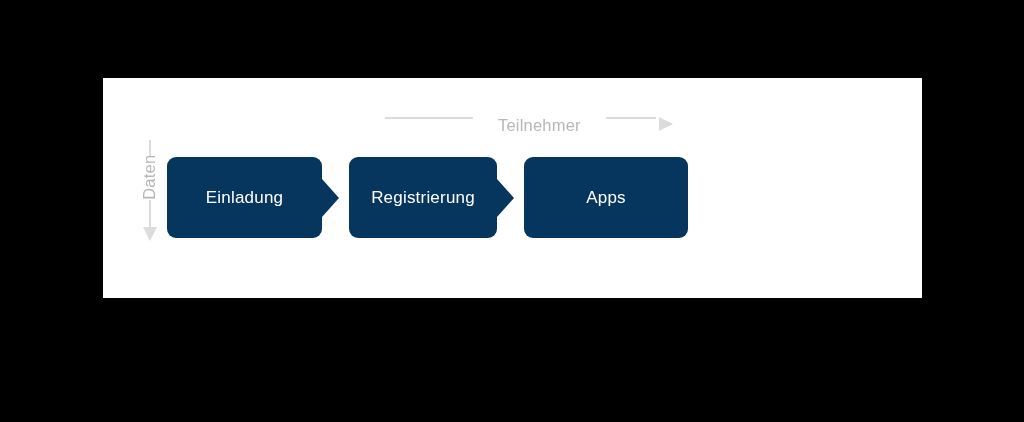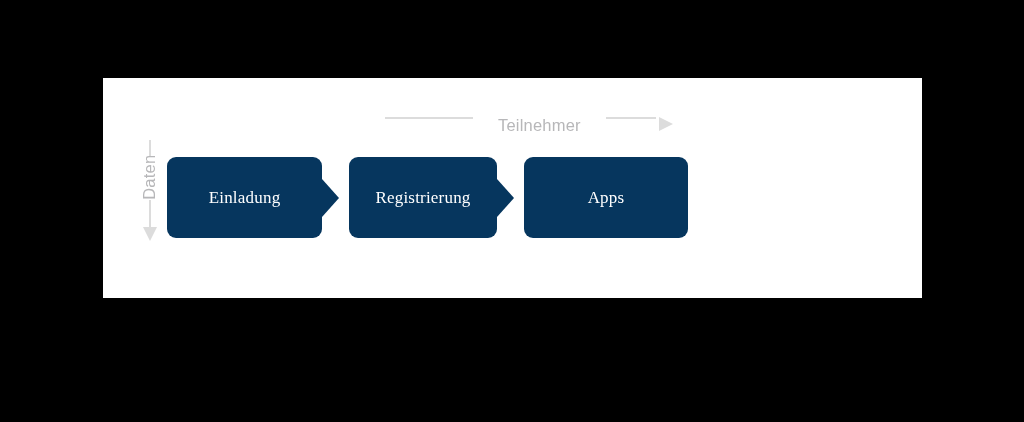--- a/index.html
+++ b/index.html
@@ -126,21 +126,20 @@
     align-items: center;
     justify-content: center;
     padding: 0 14px;
   }
   .step-label {
     color: #ffffff;
     font-size: 17px;
     letter-spacing: 0.2px;
     white-space: nowrap;
     line-height: 1;
-    font-family: Liberation Serif, serif;
   }
   
   .step.has-arrow .step-body::after {
     content: "";
     position: absolute;
     left: 100%;
     top: 50%;
     transform: translateY(-50%);
     width: 0;
     height: 0;

